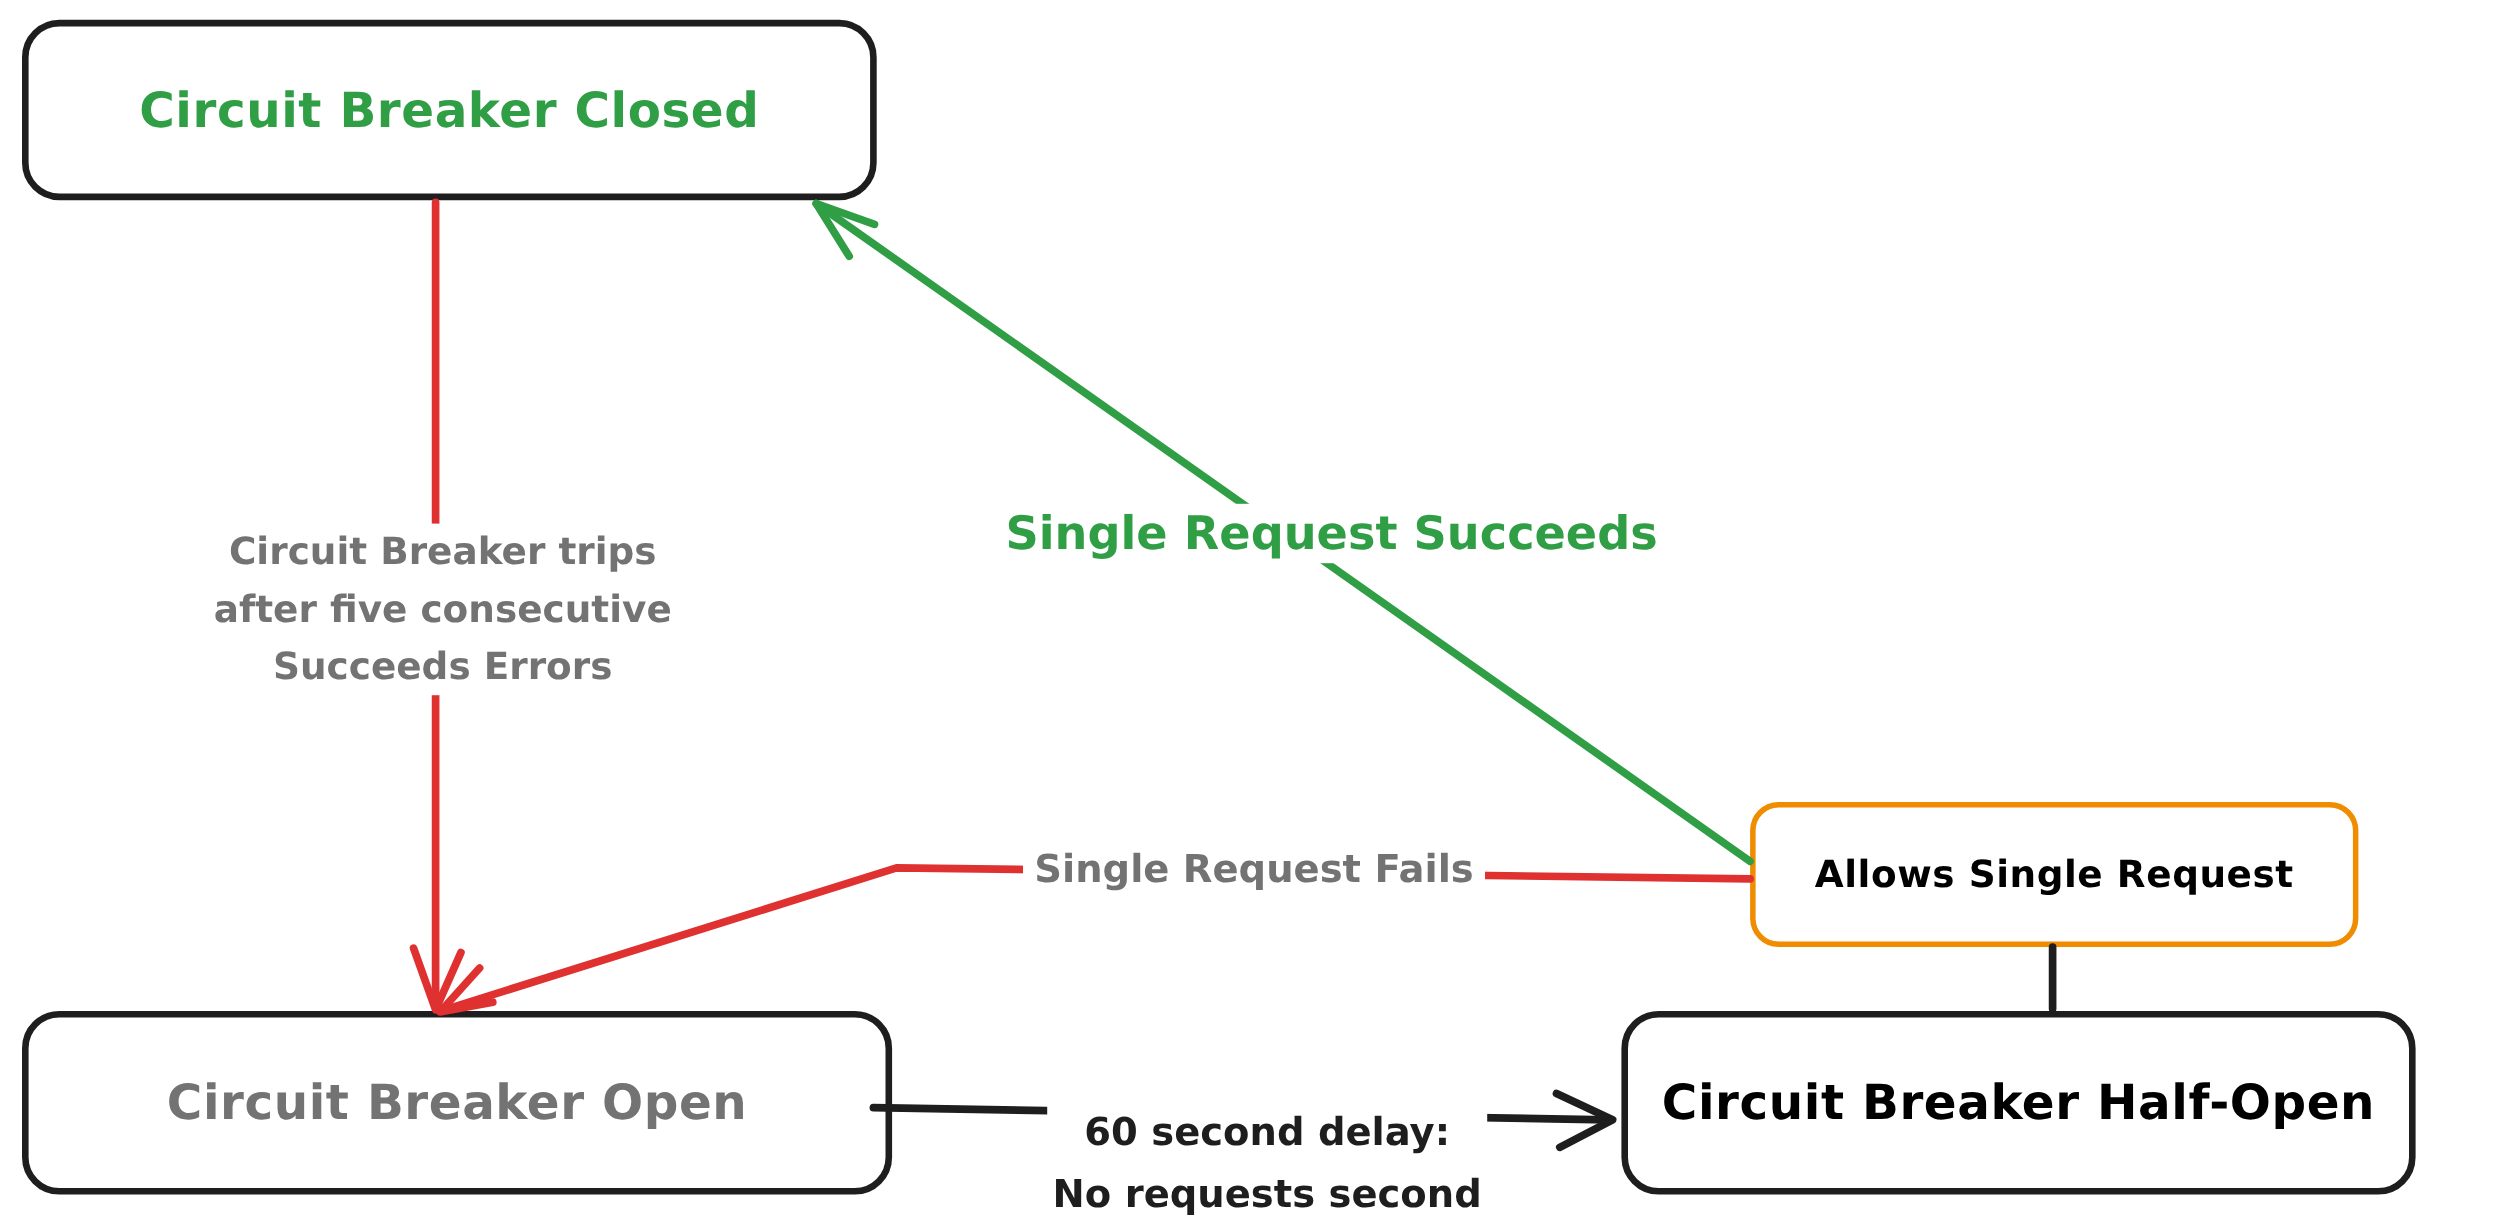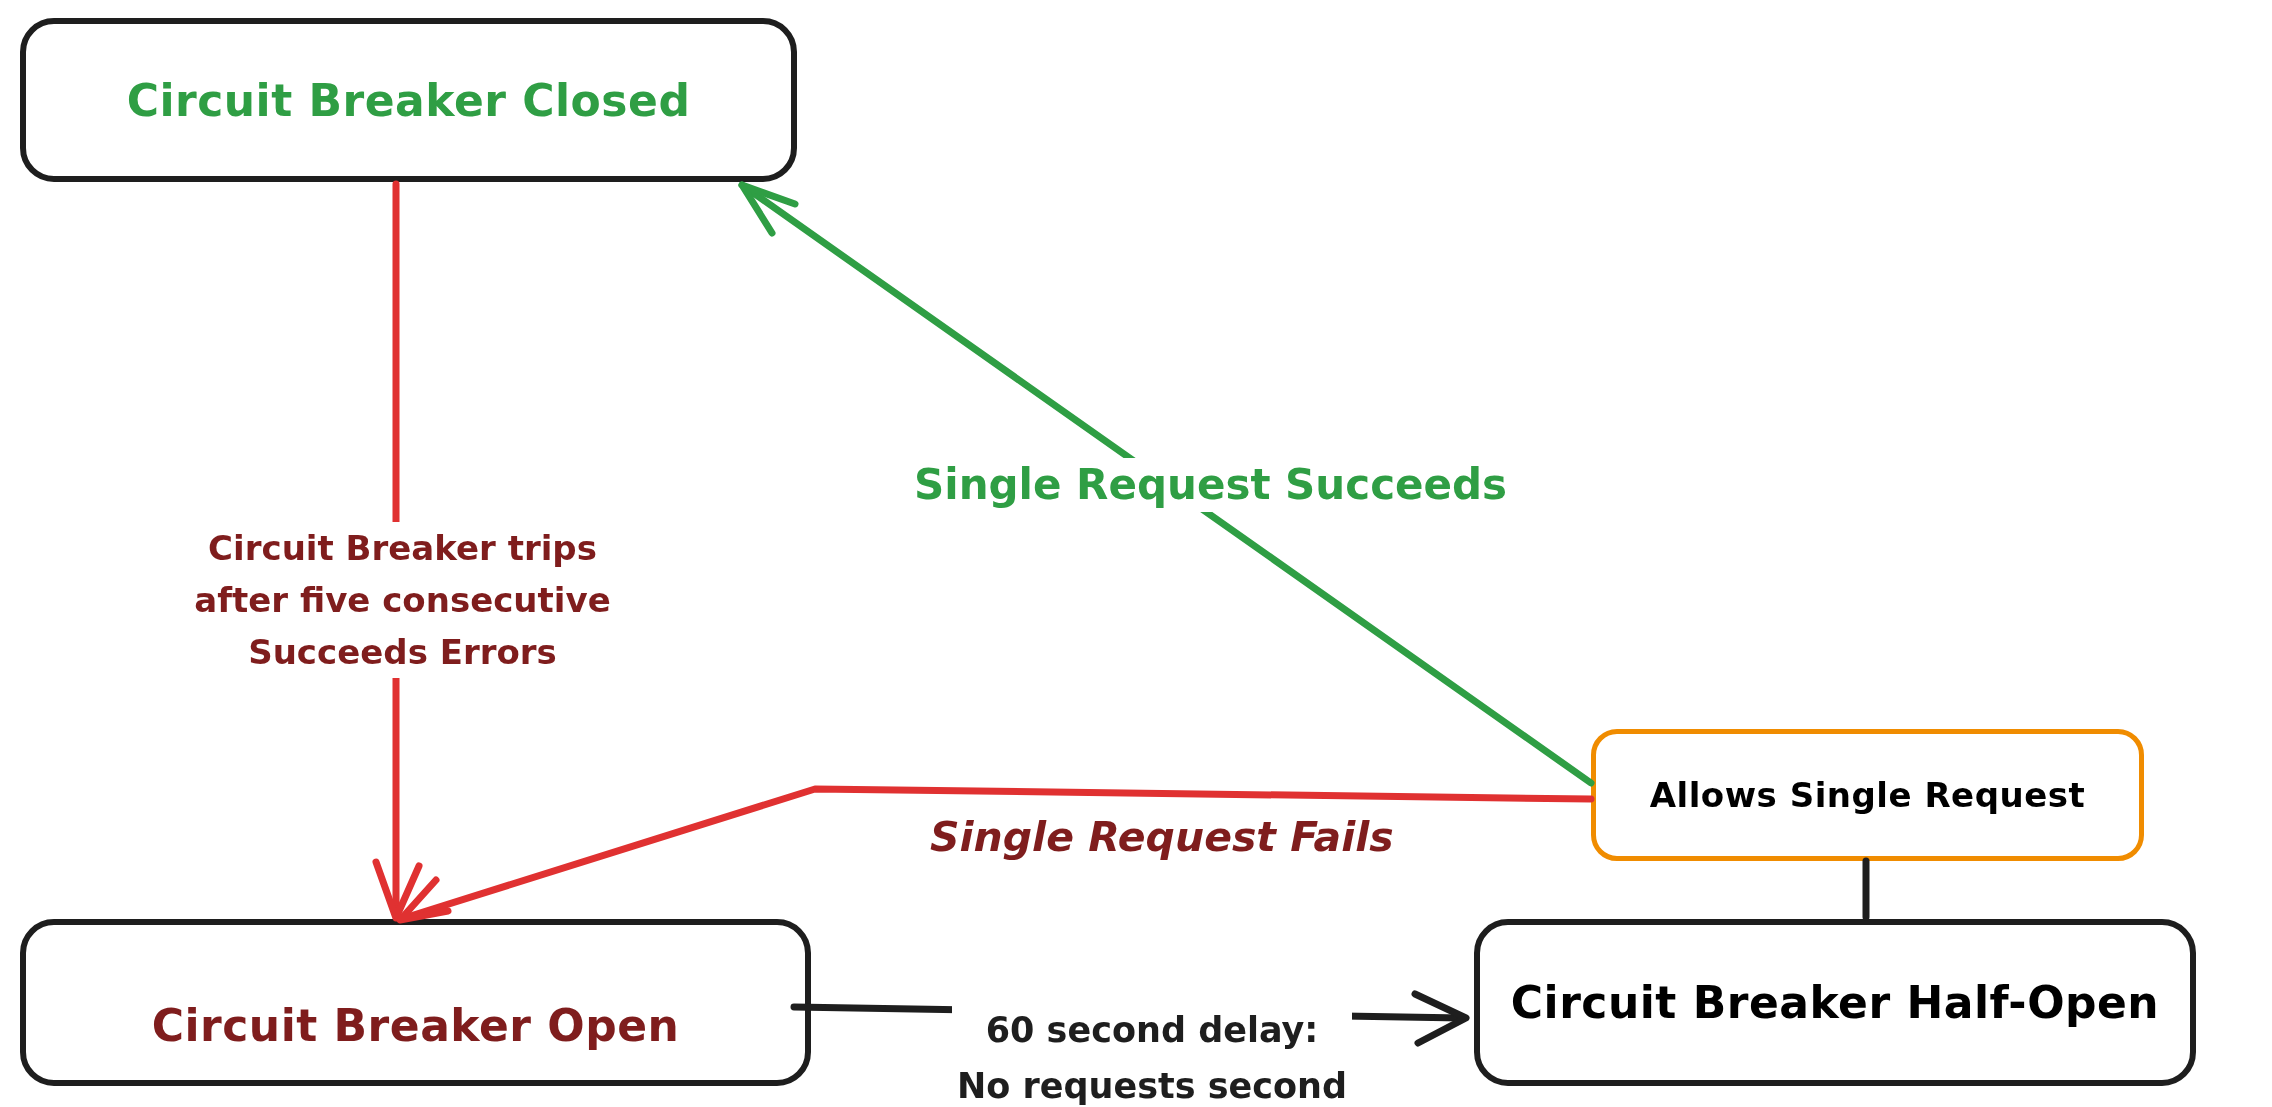--- a/index.html
+++ b/index.html
@@ -41,21 +41,21 @@
   .node-closed   { left: 20px;   top: 18px;  width: 777px; height: 164px; }
   .node-open     { left: 20px;   top: 919px; width: 791px; height: 167px; }
   .node-halfopen { left: 1474px; top: 919px; width: 722px; height: 167px; }
   .node-allows {
     left: 1591px; top: 729px; width: 553px; height: 132px;
     border: 5px solid #f08c00;
     border-radius: 26px;
   }
   .node-allows .node-label { font-size: 34px; }
   .text-green  { color: #2f9e44; }
-  .text-red    { color: #7f1d1d; margin-top: 46px; }
+  .text-red    { color: #737373; }
   .text-orange { color: #000000; }
   .text-ink    { color: #1e1e1e; }
 
   .edge-label {
     position: absolute;
     z-index: 3;
     background: #ffffff;
     text-align: center;
     font-weight: 600;
     white-space: nowrap;
@@ -63,21 +63,21 @@
   .label-trips {
     left: 150px; top: 476px; width: 505px;
     font-size: 34px; line-height: 52px;
   }
   .label-succeeds {
     left: 914px; top: 458px; width: 500px;
     font-size: 42px; line-height: 54px;
   }
   .label-fails {
     left: 930px; top: 764px; width: 420px;
-    font-size: 41px; line-height: 54px; font-style: italic;
+    font-size: 35px; line-height: 54px;
   }
   .label-delay {
     left: 952px; top: 958px; width: 400px;
     font-size: 35px; line-height: 56px; margin-top: 44px;
   }
 </style>
 </head>
 <body>
 
 <div class="canvas">

